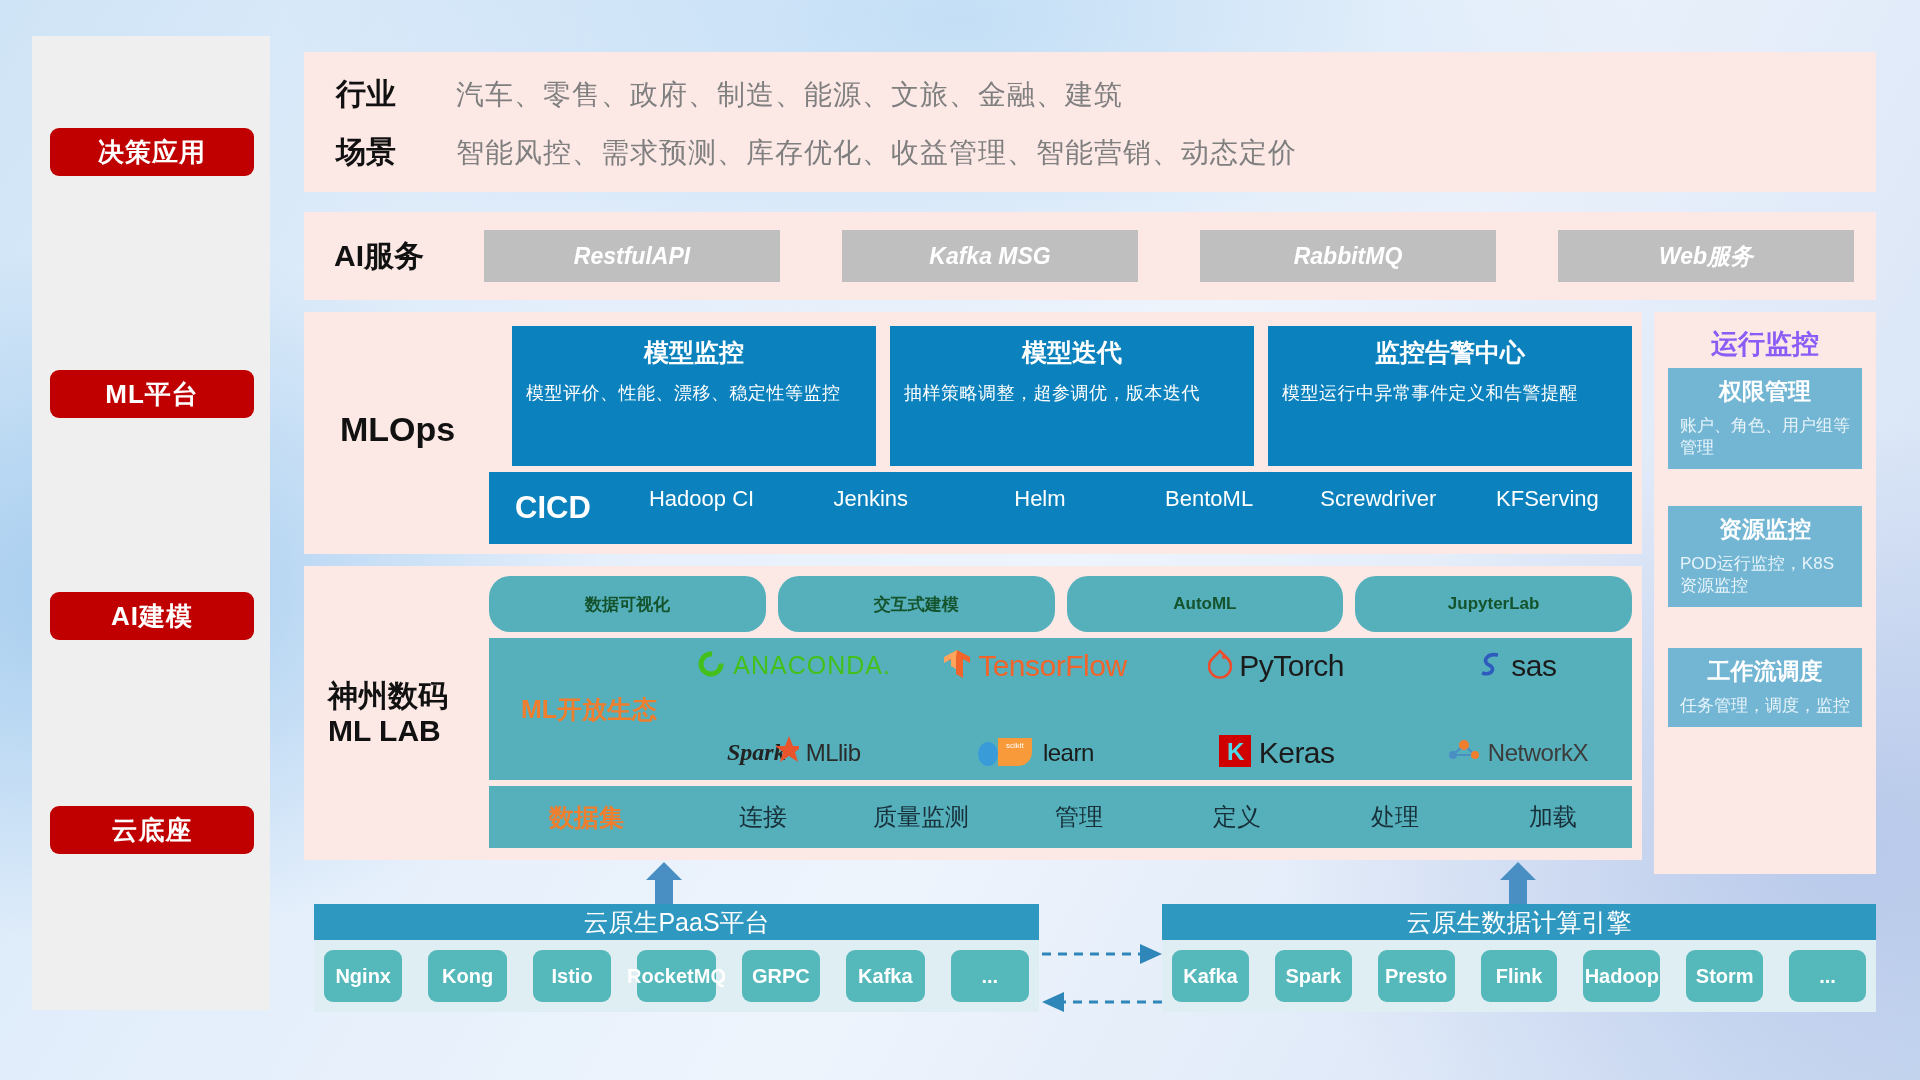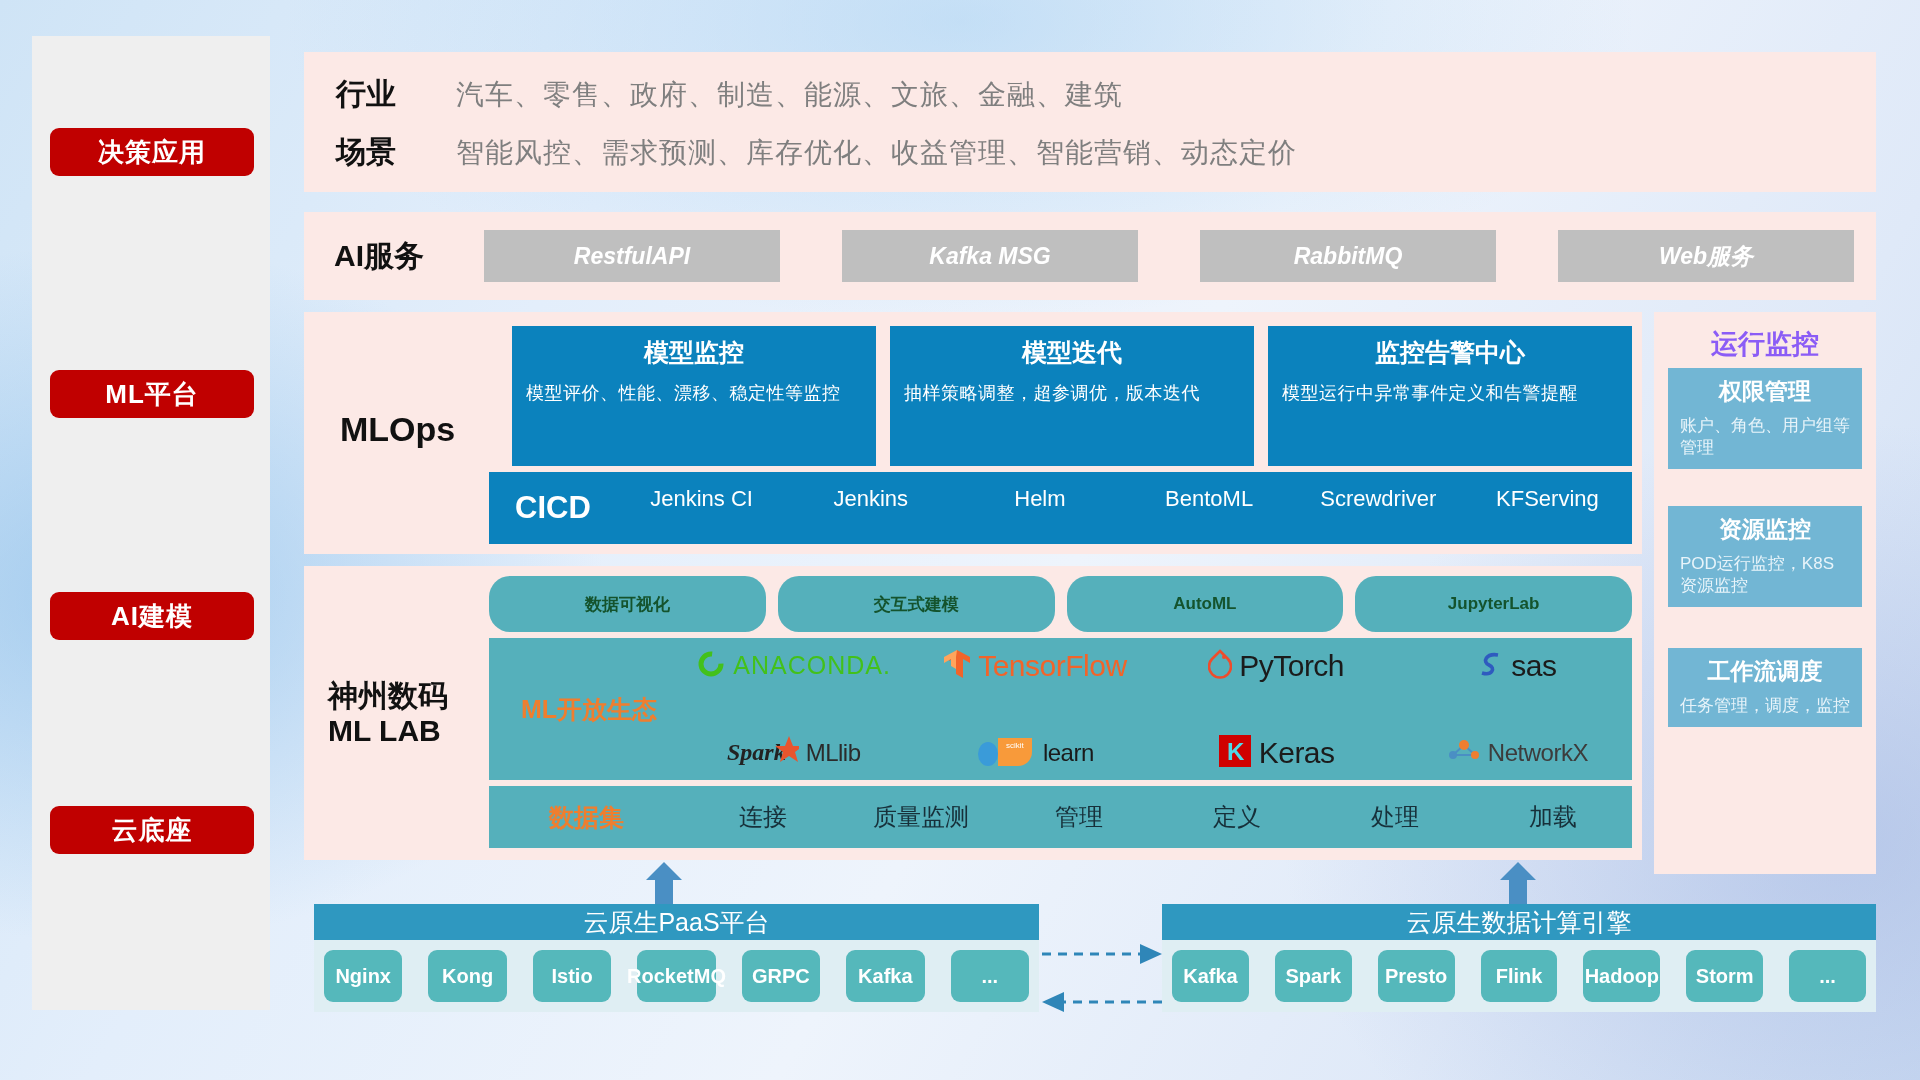--- a/index.html
+++ b/index.html
@@ -137,21 +137,21 @@
           <p>抽样策略调整，超参调优，版本迭代</p>
         </div>
         <div class="mlops-card">
           <h4>监控告警中心</h4>
           <p>模型运行中异常事件定义和告警提醒</p>
         </div>
       </div>
     <div class="cicd">
       <div class="cicd-title">CICD</div>
       <div style="flex:1;display:flex;align-items:flex-start;height:100%;padding-top:14px;box-sizing:border-box;" id="cicd-items">
-          <div class="cicd-item">Jenkins CI</div>
+          <div class="cicd-item">Hadoop CI</div>
           <div class="cicd-item">Jenkins</div>
           <div class="cicd-item">Helm</div>
           <div class="cicd-item">BentoML</div>
           <div class="cicd-item">Screwdriver</div>
           <div class="cicd-item">KFServing</div>
         </div>
     </div>
   </div>
 
   <div class="panel" id="p-mon">

